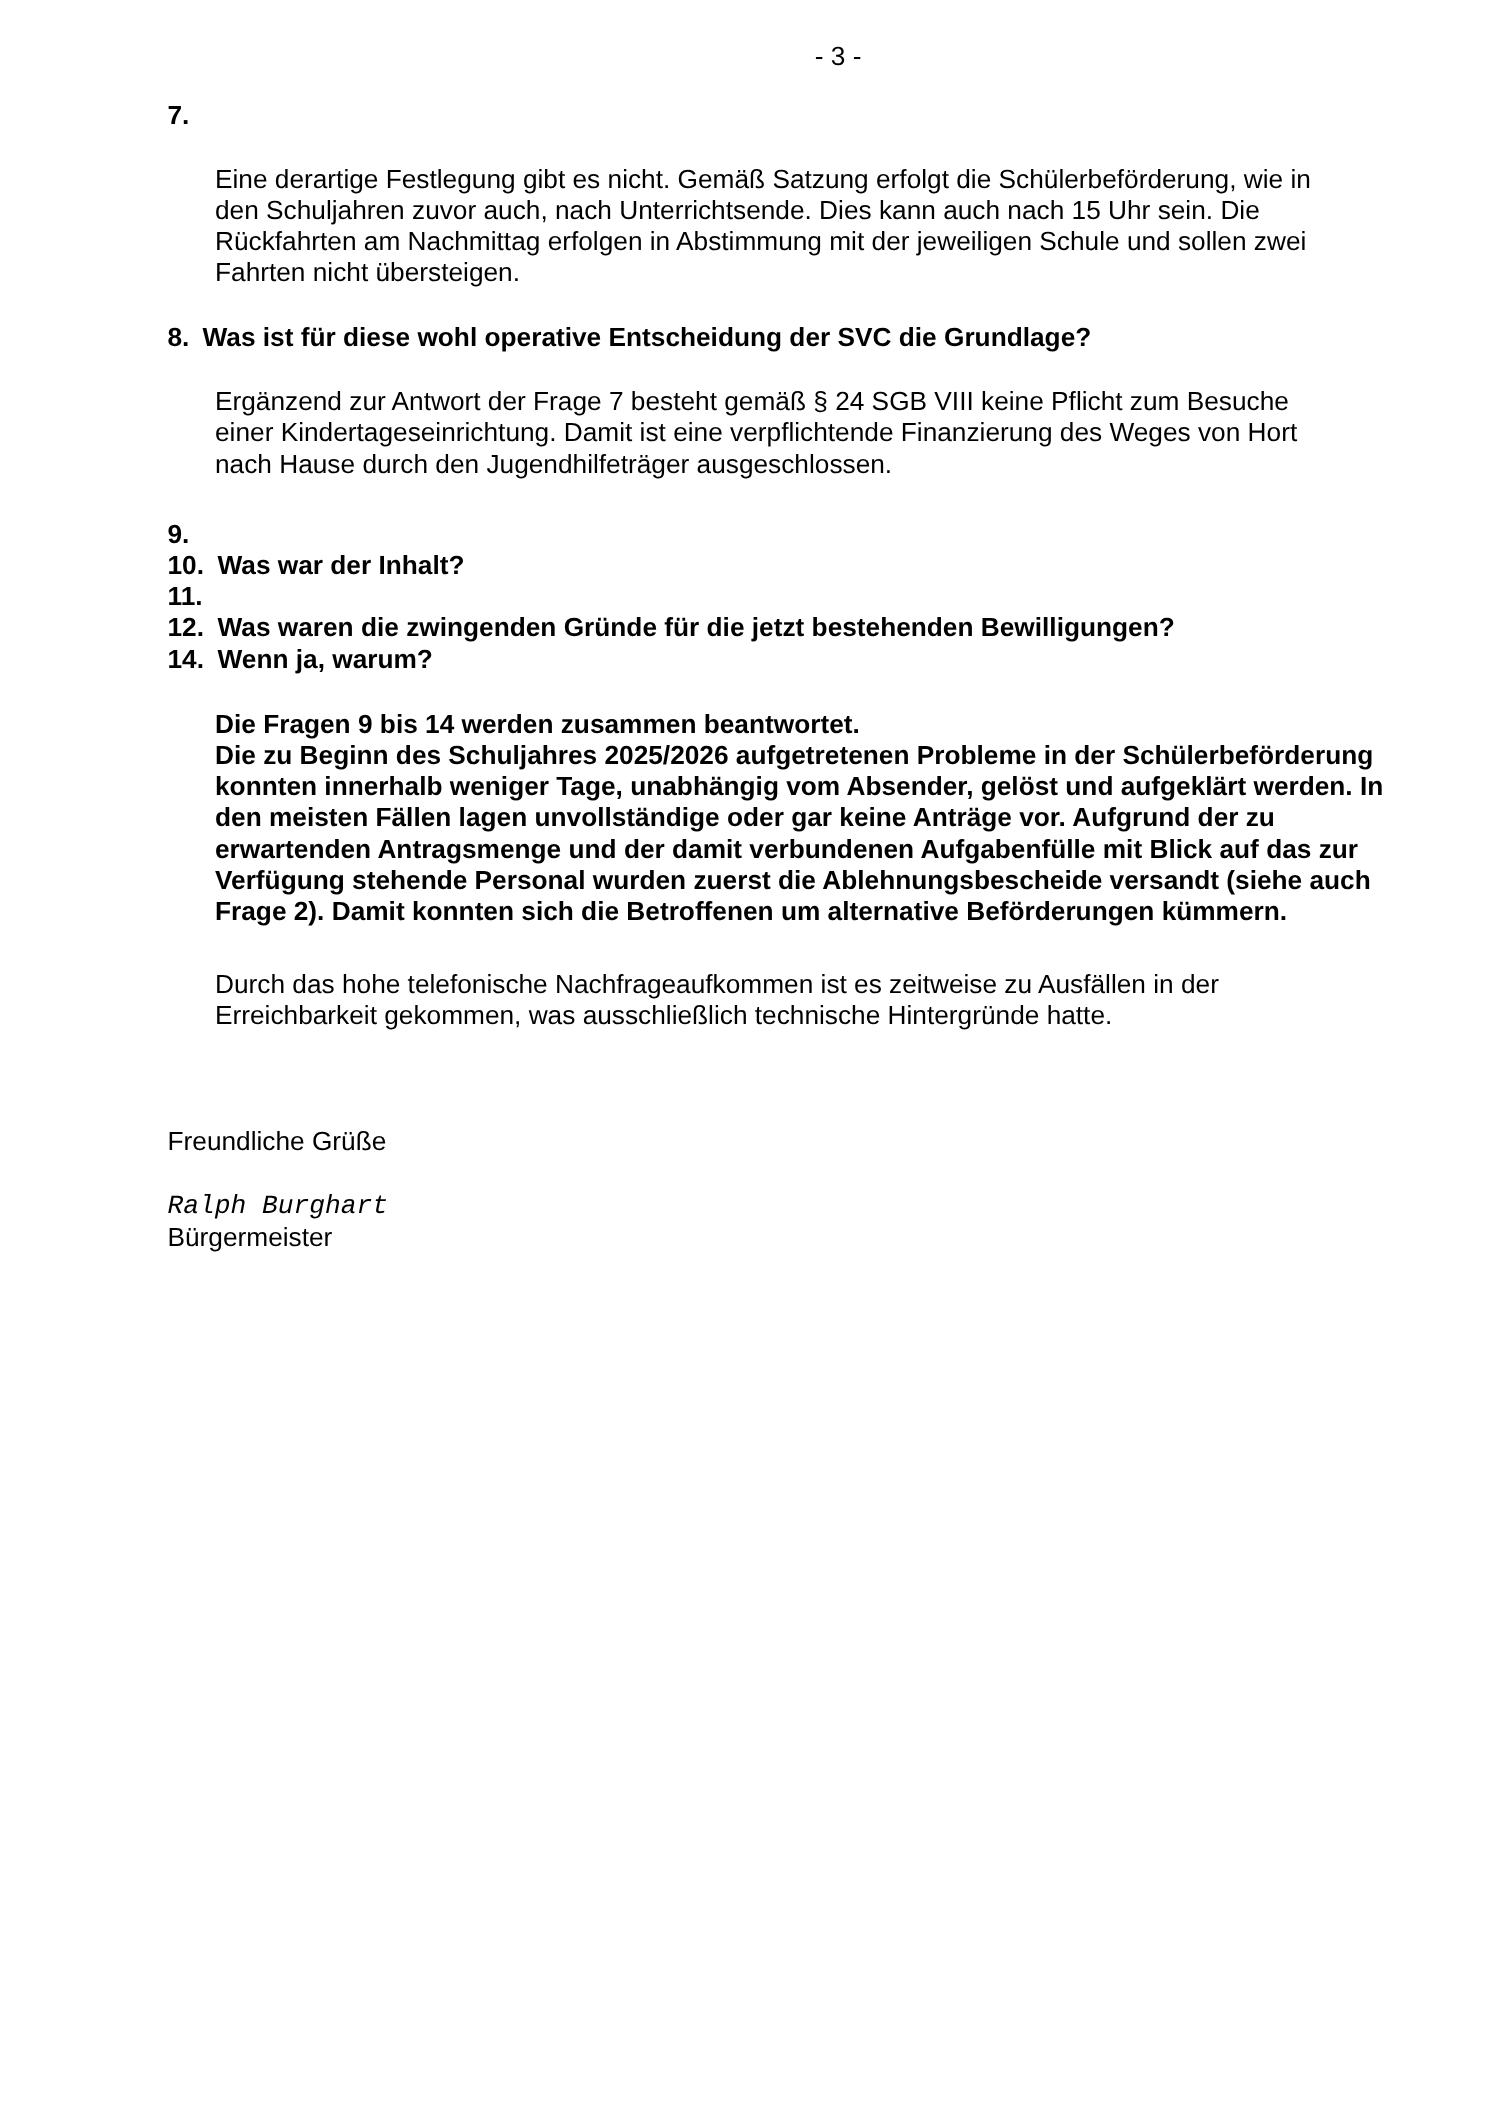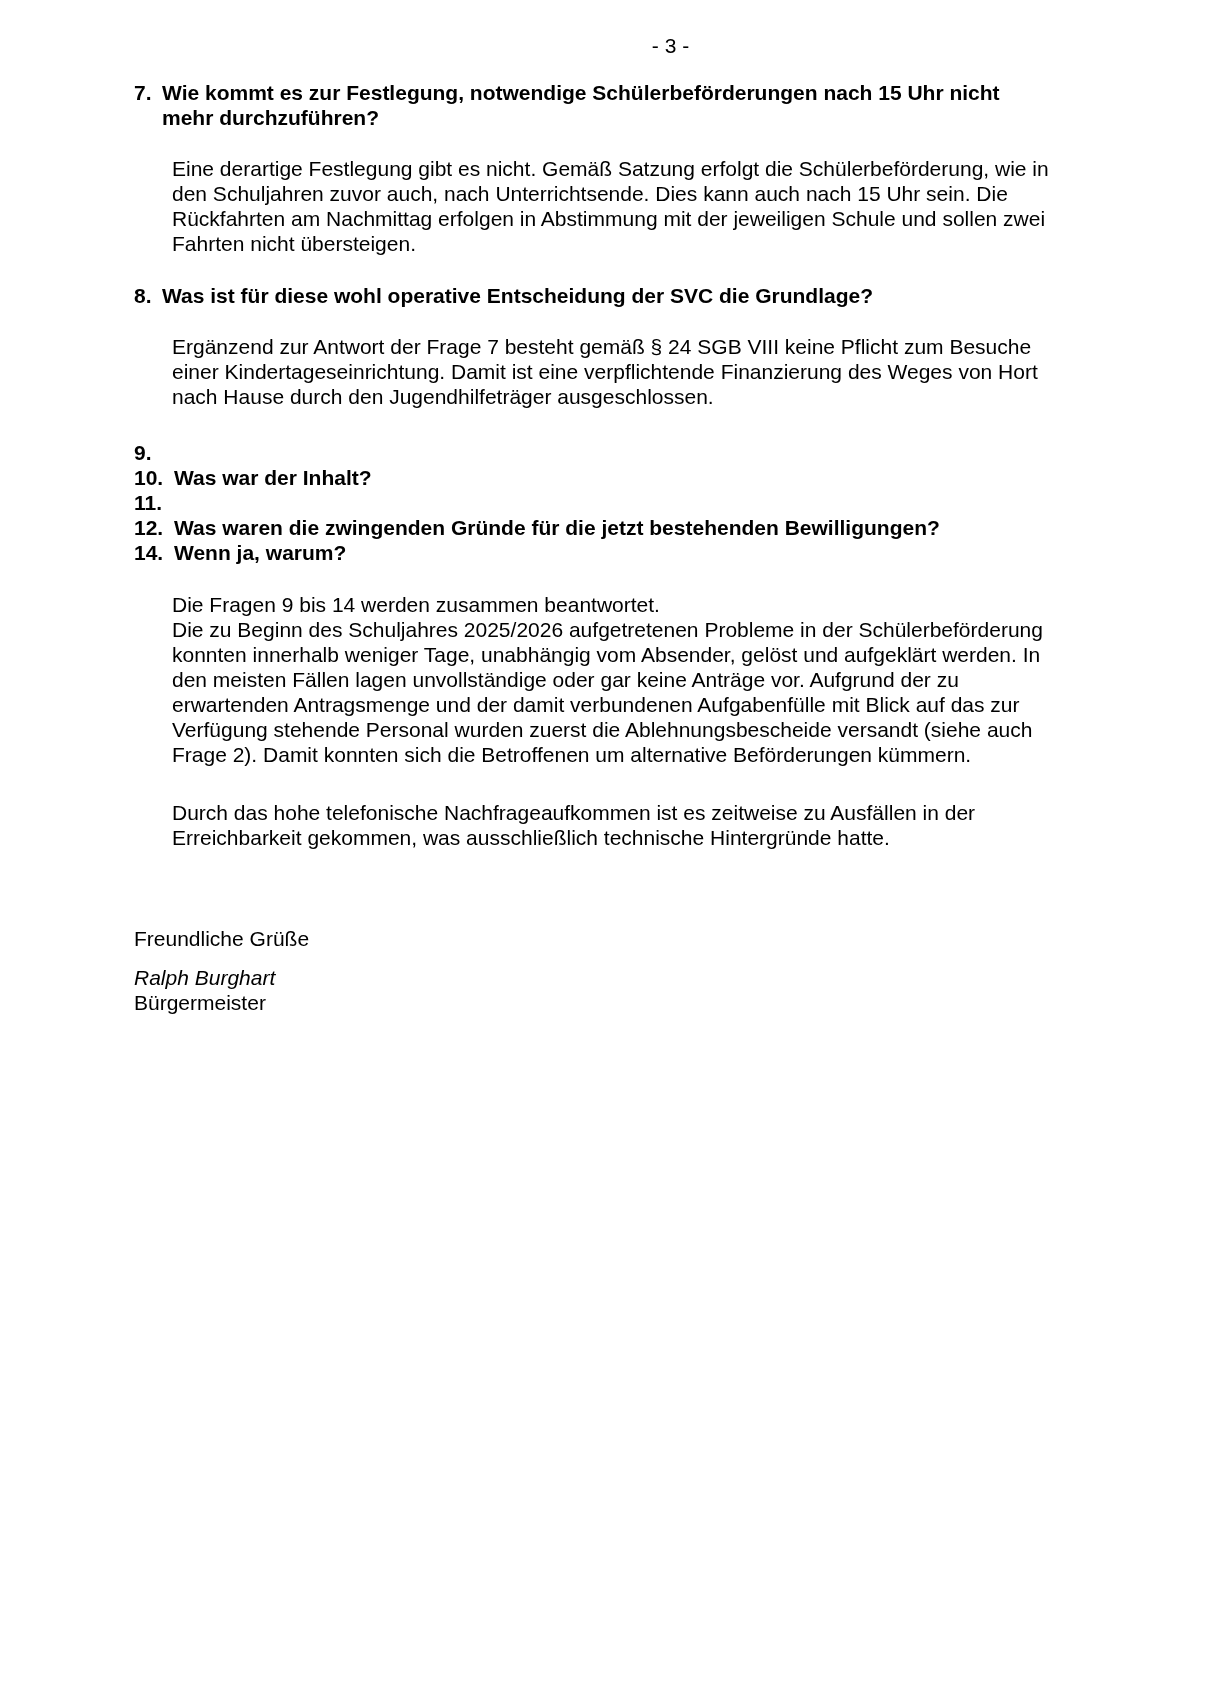--- a/index.html
+++ b/index.html
@@ -44,38 +44,36 @@
   }
   .answer {
     margin: 0 0 0 38px;
     white-space: pre;
   }
   .mt-q7     { margin-top: 22px; }
   .mt-a7     { margin-top: 26px; }
   .mt-q8     { margin-top: 27px; }
   .mt-a8     { margin-top: 26px; }
   .mt-qlist  { margin-top: 31px; }
-  .mt-a914a  { margin-top: 27px; }
+  .mt-a914a  { margin-top: 27px; font-weight: bold; }
   .mt-a914b  { margin-top: 33px; }
   .mt-close  { margin-top: 76px; }
-  .mt-name   { margin-top: 14px; }
+  .mt-name   { margin-top: 27px; font-family: Liberation Mono, monospace; }
   .signer-name { font-style: italic; }
   .plain { white-space: pre; }
 </style>
 </head>
 <body>
 
 <div class="page">
 
   <div class="page-number plain">- 3 -</div>
 
   <div class="q-block mt-q7">
     <span class="q-num w1">7.</span>
-    <span class="q-text">Wie kommt es zur Festlegung, notwendige Schülerbeförderungen nach 15 Uhr nicht
-mehr durchzuführen?</span>
   </div>
 
   <p class="answer mt-a7">Eine derartige Festlegung gibt es nicht. Gemäß Satzung erfolgt die Schülerbeförderung, wie in
 den Schuljahren zuvor auch, nach Unterrichtsende. Dies kann auch nach 15 Uhr sein. Die
 Rückfahrten am Nachmittag erfolgen in Abstimmung mit der jeweiligen Schule und sollen zwei
 Fahrten nicht übersteigen.</p>
 
   <div class="q-block mt-q8">
     <span class="q-num w1">8.</span>
     <span class="q-text">Was ist für diese wohl operative Entscheidung der SVC die Grundlage?</span>

